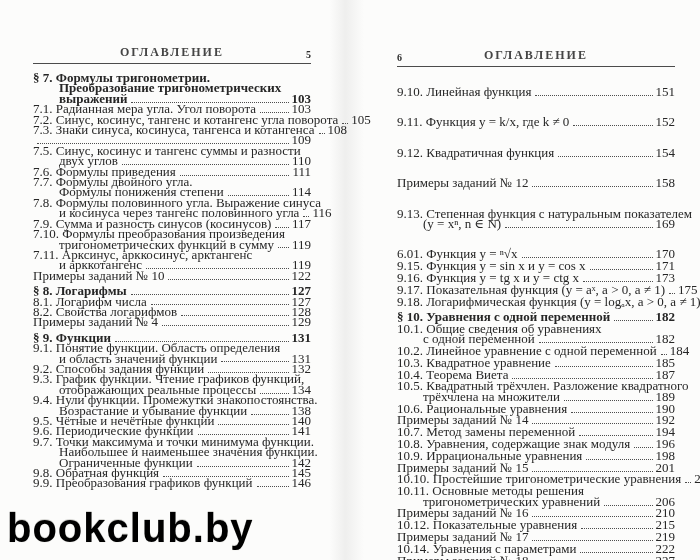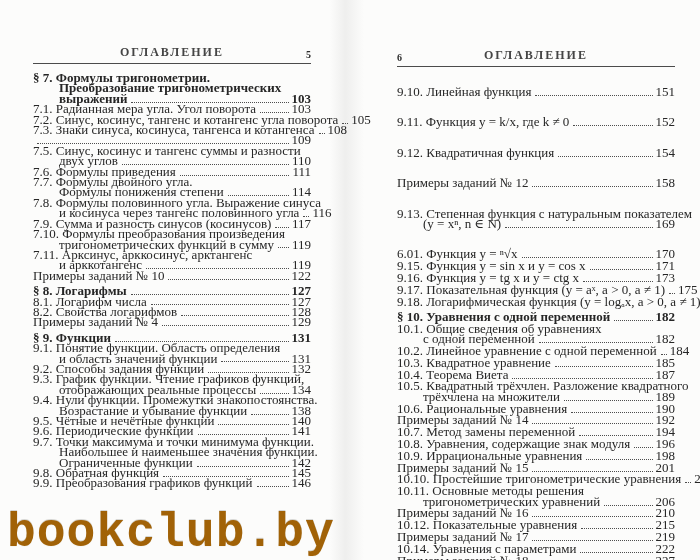--- a/index.html
+++ b/index.html
@@ -42,23 +42,23 @@
   .dots{
     flex:1 1 auto;min-width:6px;
     border-bottom:1.5px dotted #4e4e4e;
     margin:0 3px 1.5px 4px;
     align-self:flex-end;
   }
   .pg{white-space:nowrap;font-weight:normal;}
   .entry--section .pg{font-weight:bold;}
   .watermark{
     position:absolute;left:7px;top:506px;
-    font-family:Liberation Mono, monospace;
-    font-size:48px;font-weight:bold;letter-spacing:1px;
-    color:#a16207;
+    font-family:Liberation Sans, sans-serif;
+    font-size:40px;font-weight:bold;letter-spacing:1px;
+    color:#000000;
     text-shadow:0 1px 0 #f6f6f4, 0 -1px 0 #d6d6d3;
     user-select:none;
   }
 </style>
 </head>
 <body>
 
 <div class="scan">
   <div class="gutter"></div>
 

